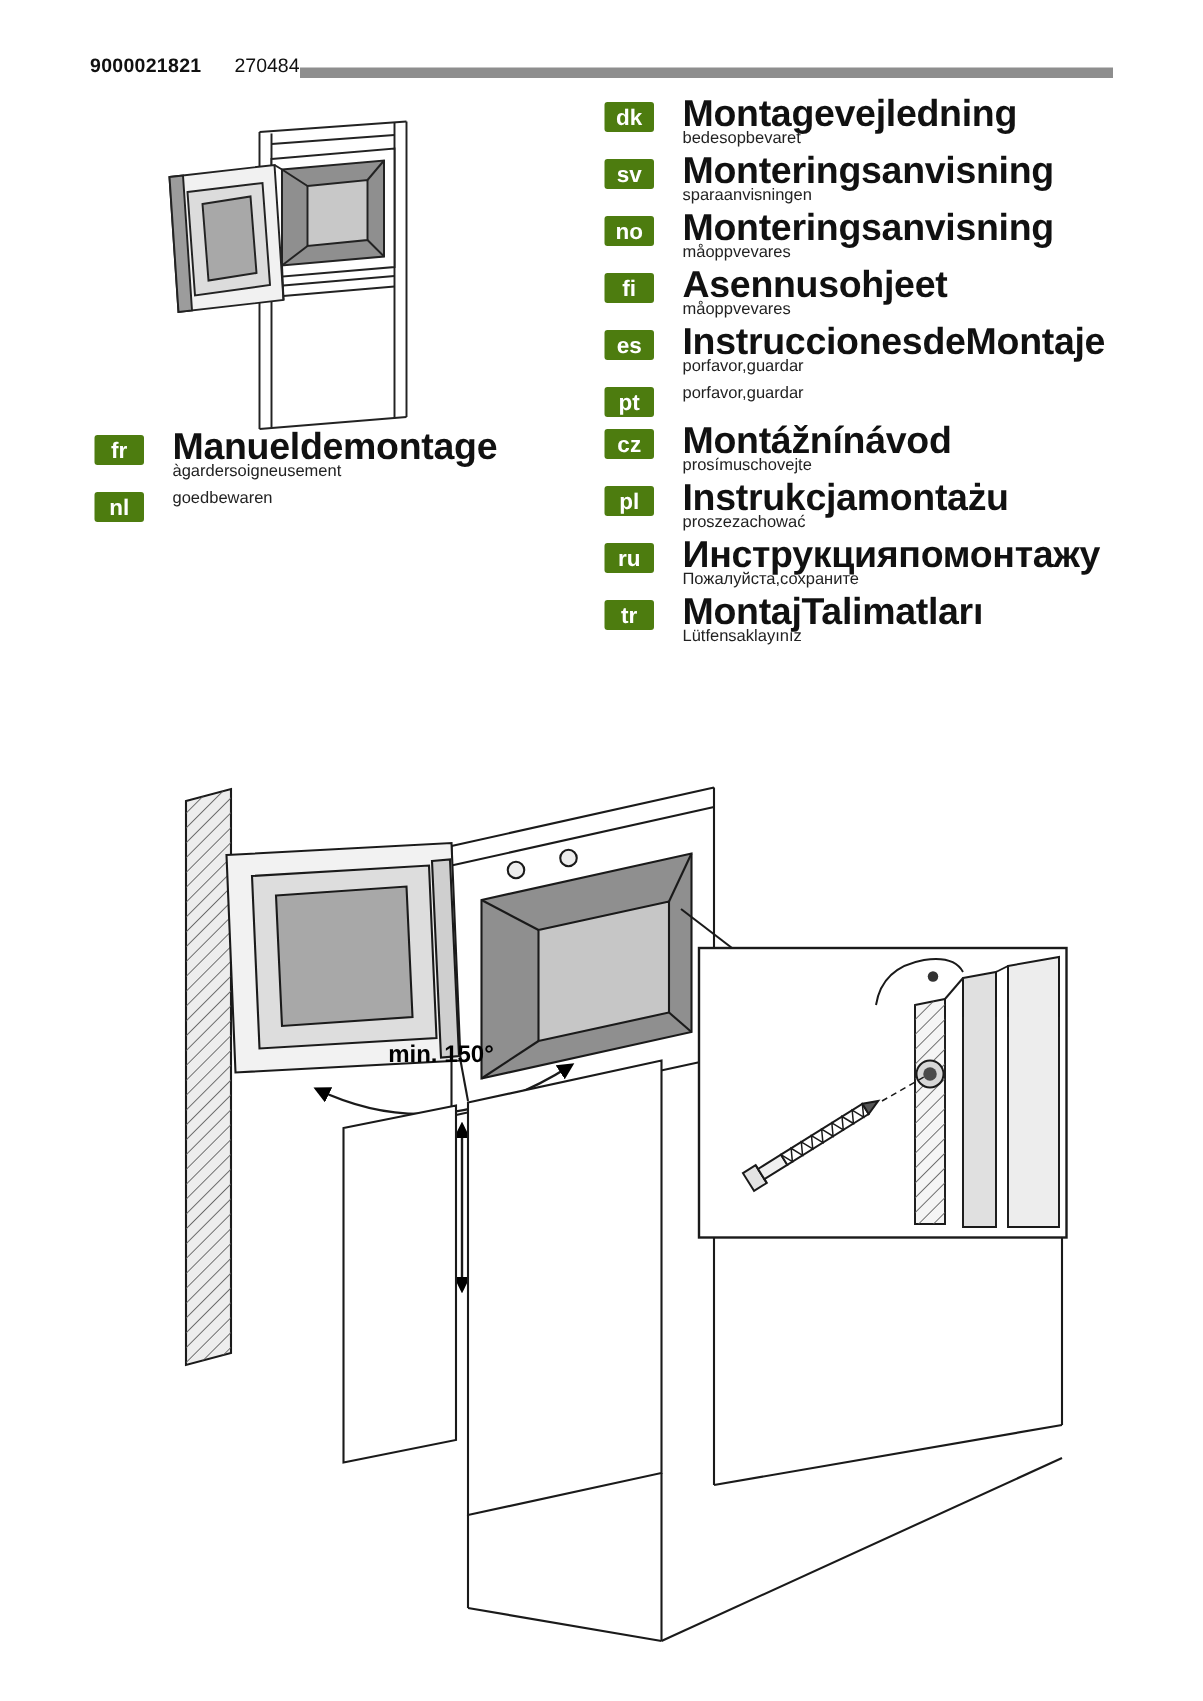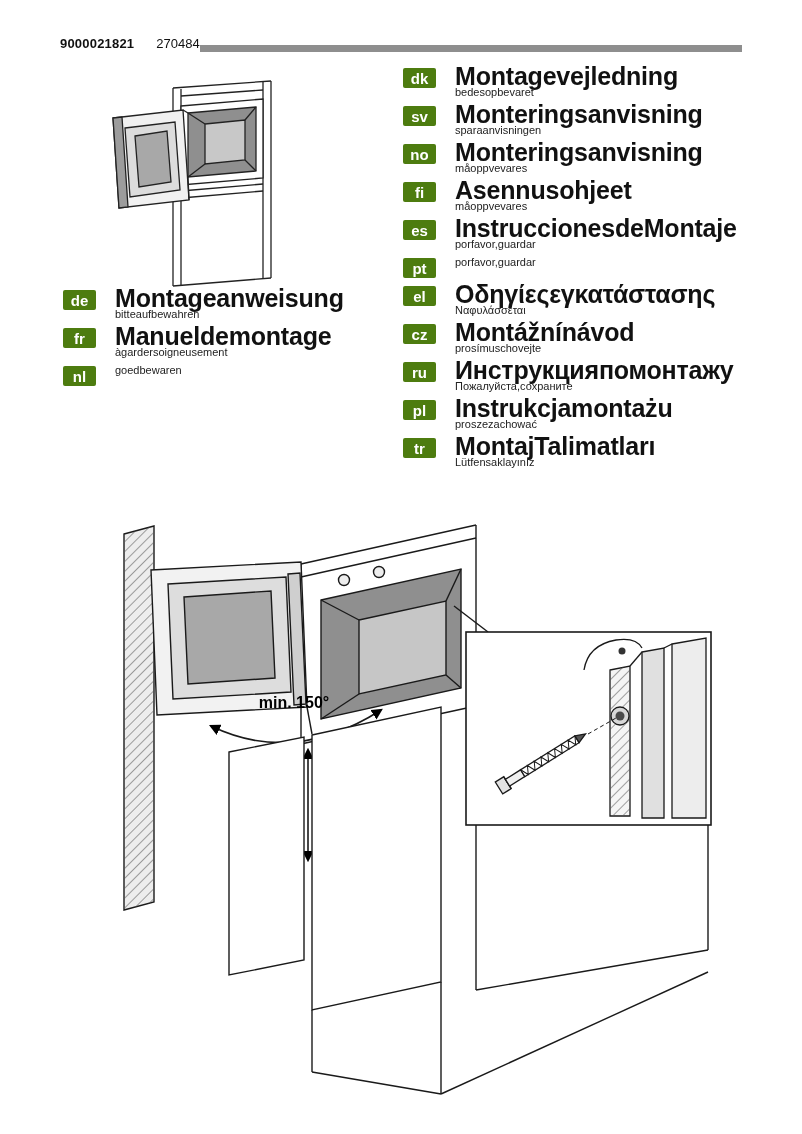--- a/index.html
+++ b/index.html
@@ -76,27 +76,20 @@
           <polygon points="28,40 37,39 43,129 34,130" fill="#9c9c9c"></polygon>
         </g>
         <line x1="98" y1="32" x2="103" y2="35"></line>
         <line x1="104" y1="122" x2="103" y2="99"></line>
       </g>
     </svg>
   </div>
 
   <div class="lang-col left">
     <div class="lang-entry">
-      <span class="lang-badge">de</span>
-      <div class="lang-text">
-          <div class="lang-title">Montageanweisung</div>
-          <div class="lang-subtitle">bitteaufbewahren</div>
-        </div>
-    </div>
-    <div class="lang-entry">
       <span class="lang-badge">fr</span>
       <div class="lang-text">
           <div class="lang-title">Manueldemontage</div>
           <div class="lang-subtitle">àgardersoigneusement</div>
         </div>
     </div>
     <div class="lang-entry">
       <span class="lang-badge">nl</span>
       <div class="lang-text">
           <div class="lang-subtitle">goedbewaren</div>
@@ -140,45 +133,38 @@
           <div class="lang-subtitle">porfavor,guardar</div>
         </div>
     </div>
     <div class="lang-entry">
       <span class="lang-badge">pt</span>
       <div class="lang-text">
           <div class="lang-subtitle">porfavor,guardar</div>
         </div>
     </div>
     <div class="lang-entry">
-      <span class="lang-badge">el</span>
-      <div class="lang-text">
-          <div class="lang-title">Οδηγίεςεγκατάστασης</div>
-          <div class="lang-subtitle">Ναφυλάσσεται</div>
-        </div>
-    </div>
-    <div class="lang-entry">
       <span class="lang-badge">cz</span>
       <div class="lang-text">
           <div class="lang-title">Montážnínávod</div>
           <div class="lang-subtitle">prosímuschovejte</div>
         </div>
     </div>
     <div class="lang-entry">
+      <span class="lang-badge">pl</span>
+      <div class="lang-text">
+          <div class="lang-title">Instrukcjamontażu</div>
+          <div class="lang-subtitle">proszezachować</div>
+        </div>
+    </div>
+    <div class="lang-entry">
       <span class="lang-badge">ru</span>
       <div class="lang-text">
           <div class="lang-title">Инструкцияпомонтажу</div>
           <div class="lang-subtitle">Пожалуйста,сохраните</div>
-        </div>
-    </div>
-    <div class="lang-entry">
-      <span class="lang-badge">pl</span>
-      <div class="lang-text">
-          <div class="lang-title">Instrukcjamontażu</div>
-          <div class="lang-subtitle">proszezachować</div>
         </div>
     </div>
     <div class="lang-entry">
       <span class="lang-badge">tr</span>
       <div class="lang-text">
           <div class="lang-title">MontajTalimatları</div>
           <div class="lang-subtitle">Lütfensaklayınız</div>
         </div>
     </div>
   </div>

